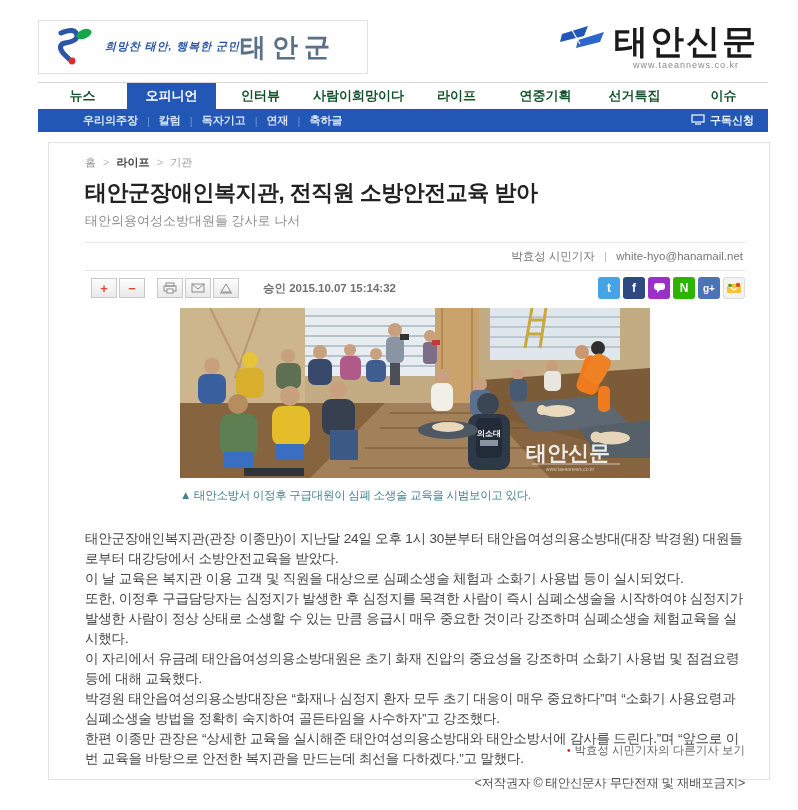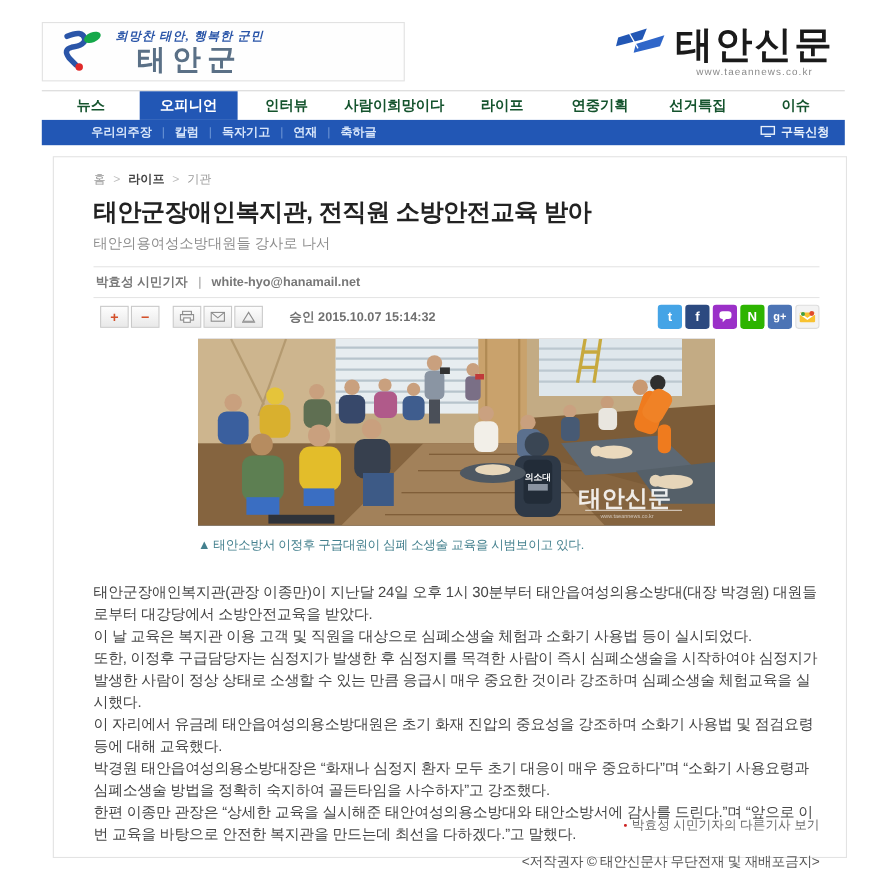--- a/index.html
+++ b/index.html
@@ -5,21 +5,21 @@
   * { box-sizing: border-box; margin: 0; padding: 0; }
   html, body { width: 798px; height: 810px; overflow: hidden; background: #fff;
     font-family: "Liberation Sans", "DejaVu Sans", sans-serif; }
   .page { width: 798px; height: 810px; background: #fff; }
 
   
   .header { display: flex; justify-content: space-between; align-items: center;
     padding: 20px 30px 8px 38px; }
   .county-logo { display: flex; align-items: center; gap: 10px; border: 1px solid #e2e2e2;
     width: 330px; height: 54px; padding: 4px 14px; background: #fefefe; cursor: pointer; }
-  .county-text { display: flex; flex-direction: column; align-items: center; line-height: 1; }
+  .county-text { display: flex; flex-direction: row; align-items: center; line-height: 1; }
   .county-slogan { color: #2a55a8; font-size: 11px; font-weight: bold; font-style: italic;
     letter-spacing: 1px; margin-bottom: 2px; font-family: "Liberation Serif", serif; }
   .county-name { color: #5a7086; font-size: 26px; font-weight: bold; letter-spacing: 6px; }
   .paper-logo { display: flex; align-items: flex-start; gap: 6px; cursor: pointer; margin-right: 10px; }
   .paper-text { display: flex; flex-direction: column; align-items: center; }
   .paper-name { color: #1a1a1a; font-size: 34px; font-weight: bold; letter-spacing: 2px; line-height: 1; }
   .paper-url { color: #8a8a8a; font-size: 9px; letter-spacing: 1px; margin-top: 2px; }
 
   
   .nav-bar { display: flex; border-top: 1px solid #d8d8d8; margin: 0 30px 0 38px;
@@ -39,21 +39,21 @@
   .article-box { margin: 10px 28px 0 48px; border: 1px solid #e3e3e3;
     padding: 10px 24px 14px 36px; height: 638px; position: relative; }
   .breadcrumb { font-size: 11px; color: #999; margin-top: 2px; }
   .breadcrumb .crumb { cursor: pointer; }
   .breadcrumb .crumb.strong { color: #444; font-weight: bold; }
   .breadcrumb .bc-sep { margin: 0 4px; color: #bbb; }
   .article-title { font-size: 22px; font-weight: bold; color: #222; margin-top: 8px;
     letter-spacing: -0.5px; }
   .article-subtitle { font-size: 13px; color: #8e8e8e; margin-top: 4px; }
   .byline-row { border-top: 1px solid #e5e5e5; border-bottom: 1px solid #e5e5e5;
-    margin-top: 12px; padding: 6px 2px; font-size: 11.5px; color: #777; font-weight: bold; }
+    margin-top: 12px; padding: 6px 2px; text-align: right; font-size: 11.5px; color: #777; }
   .byline-row .email { color: #777; cursor: pointer; }
   .byline-sep { margin: 0 6px; color: #bbb; }
 
   
   .toolbar { display: flex; align-items: center; padding: 6px 0 7px 6px; }
   .tool-btn { width: 26px; height: 20px; border: 1px solid #c9c9c9; margin-right: 2px;
     background: linear-gradient(#fdfdfd, #e9e9e9); display: inline-flex; align-items: center;
     justify-content: center; cursor: pointer; font-weight: bold; font-size: 13px; color: #d4502a; }
   .tool-btn.icon { color: #8c8c8c; }
   .tool-group { display: flex; margin-right: 10px; }

